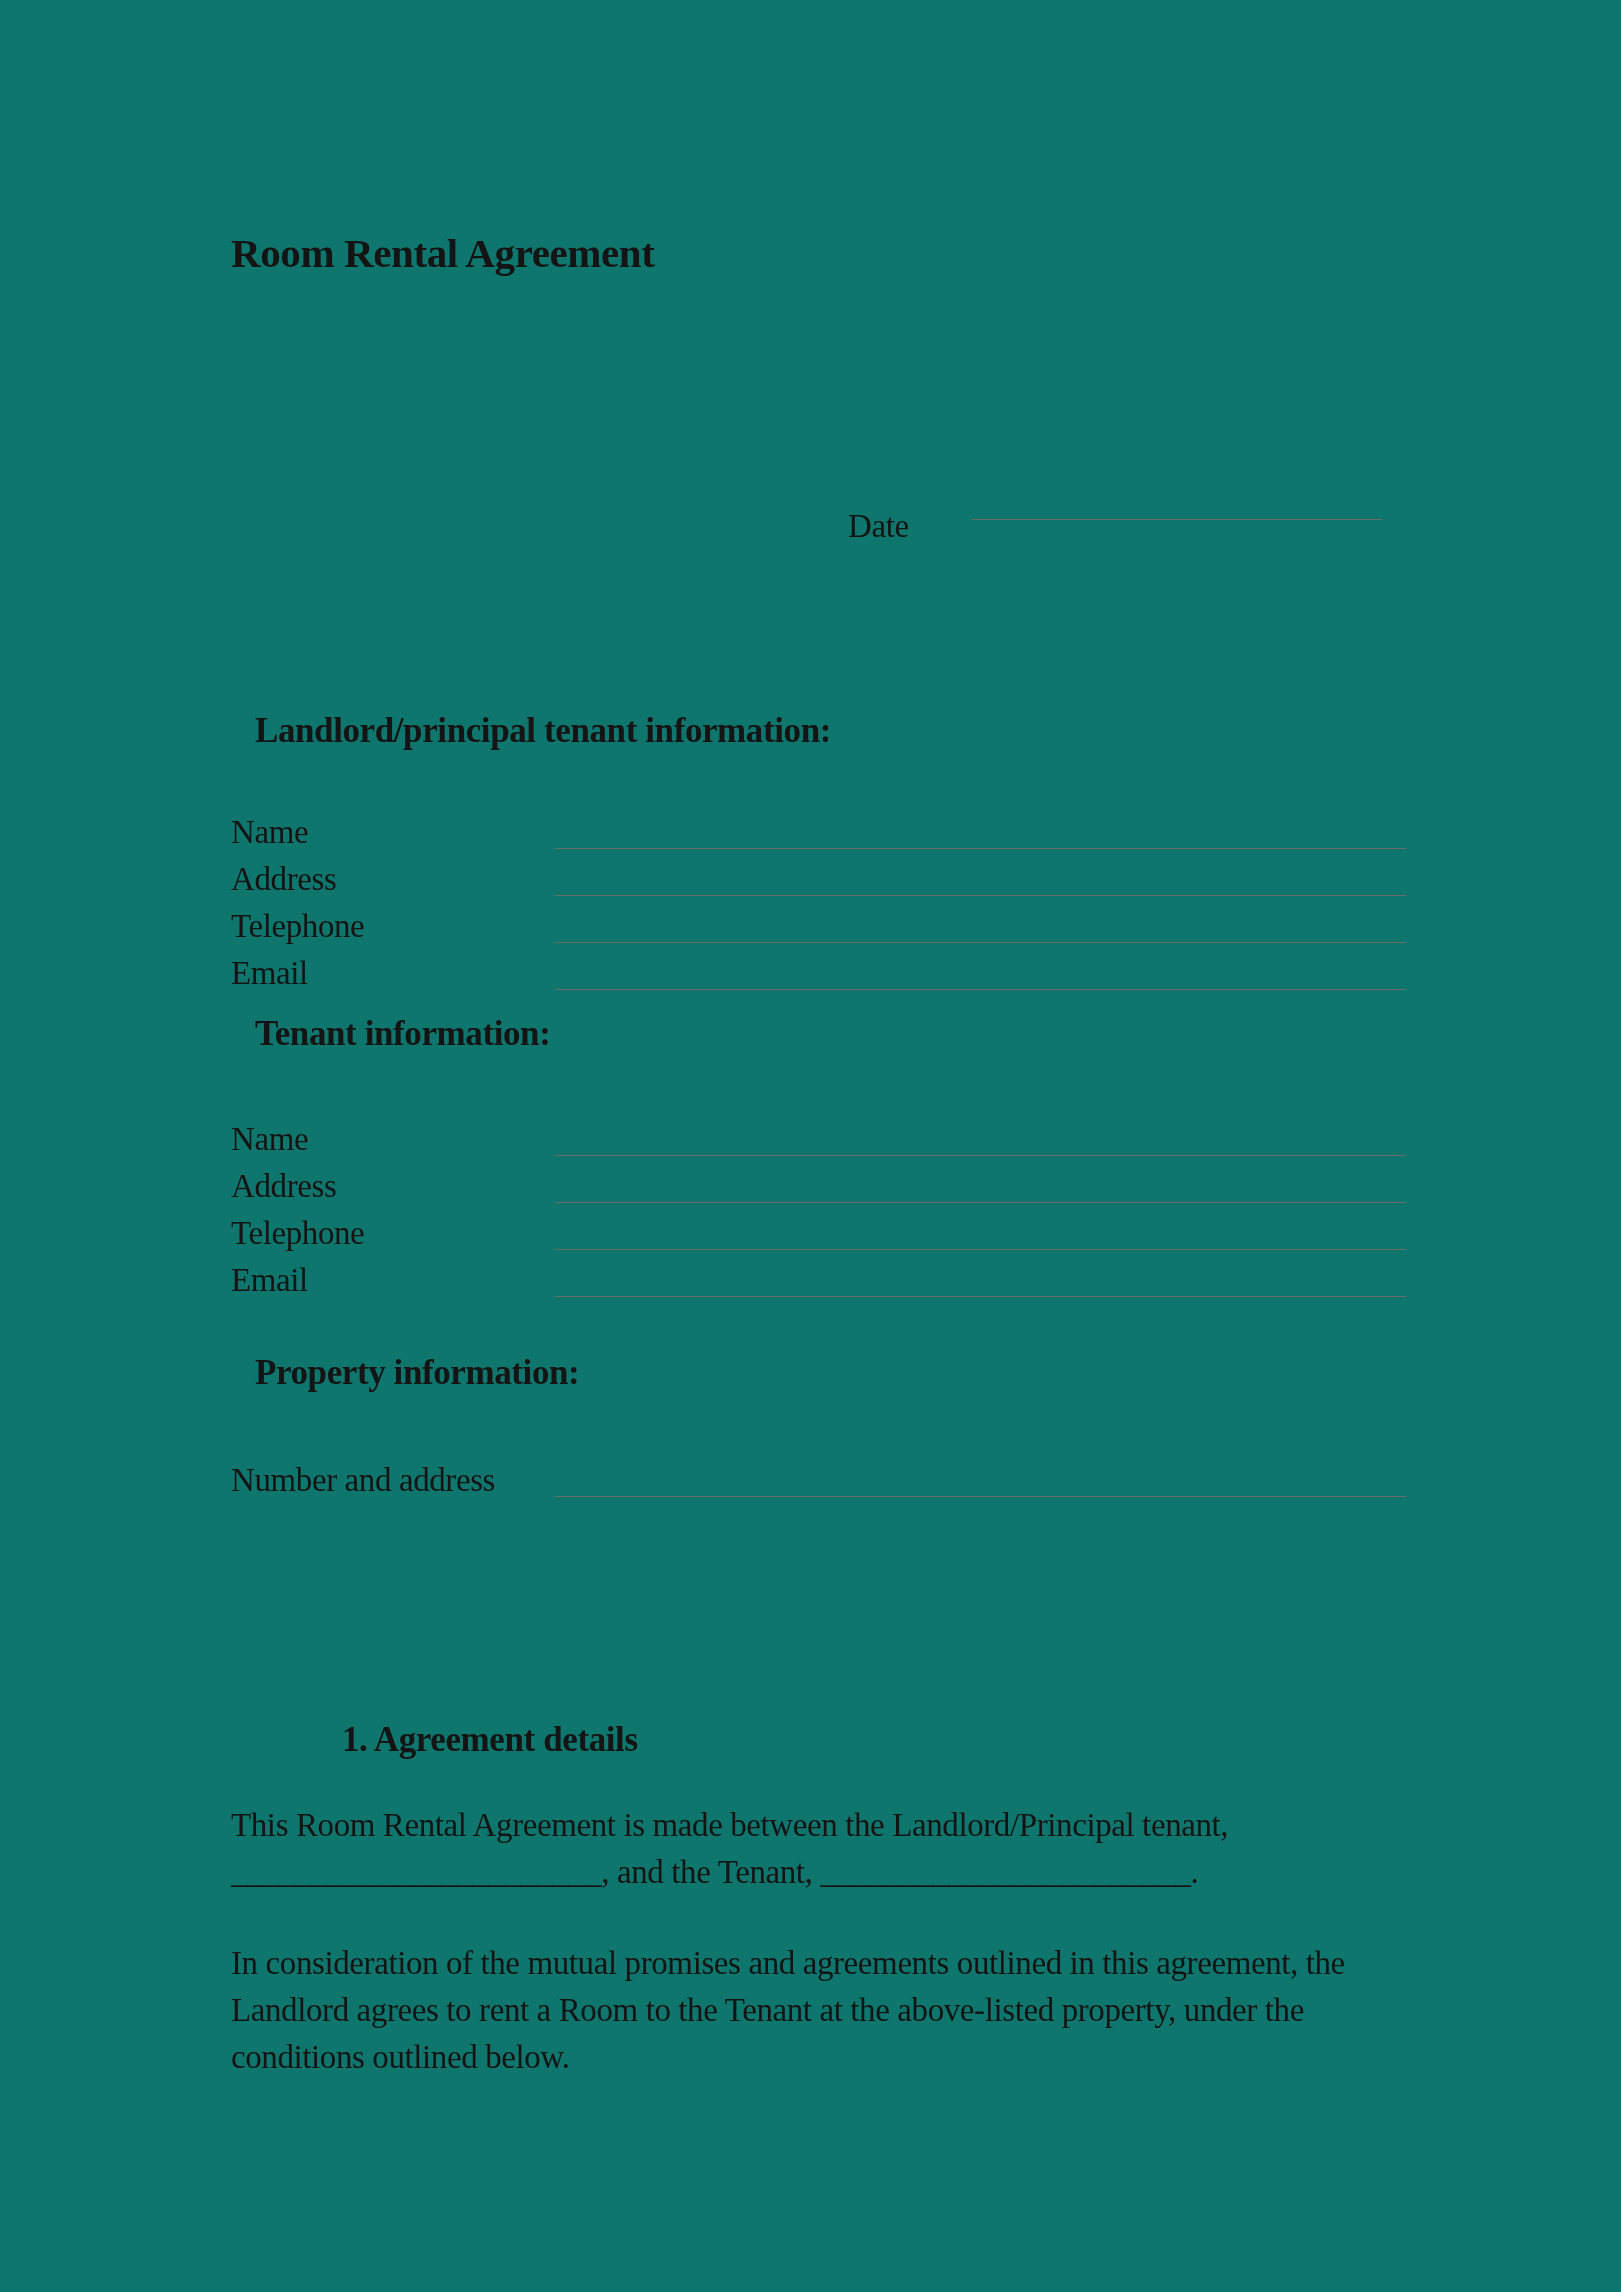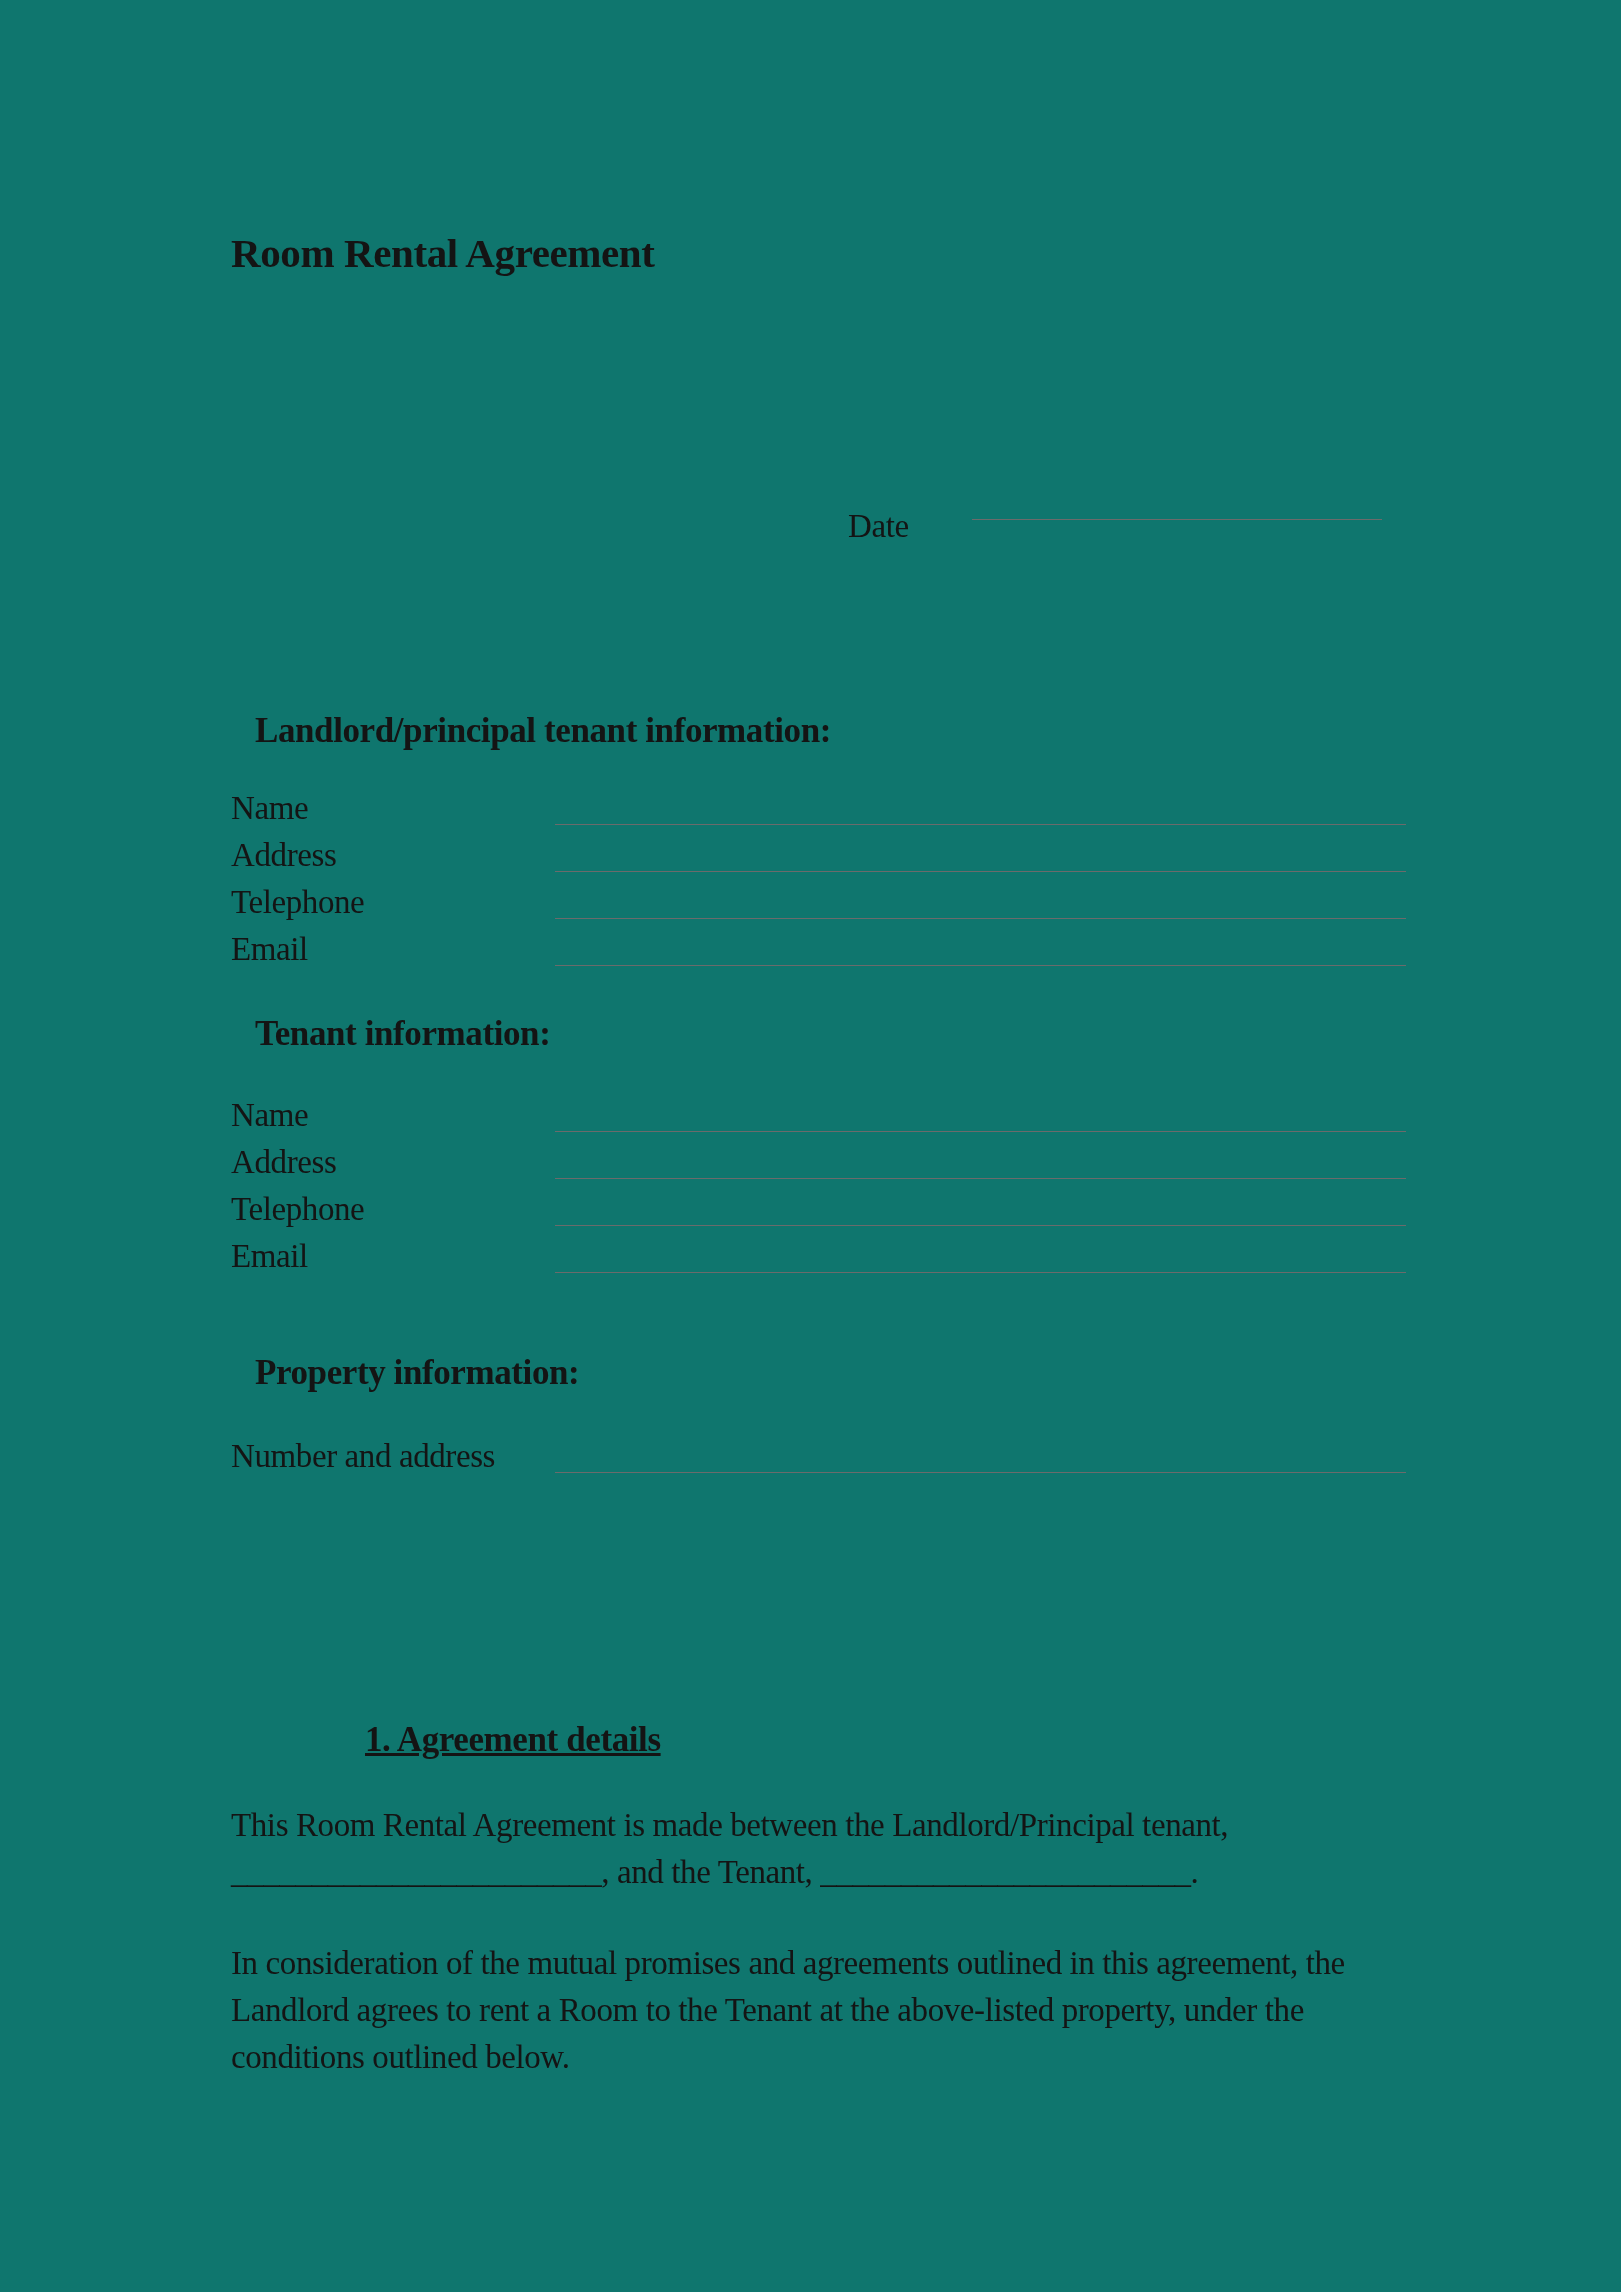--- a/index.html
+++ b/index.html
@@ -19,29 +19,29 @@
   }
   .sec-heading {
     position:absolute; left:231px;
     font-size:35px; line-height:41px; font-weight:bold;
     letter-spacing:-0.4px;
     margin-left:24px;
   }
   #landlord-heading { top:710px; }
   #tenant-heading   { top:1013px; }
   #property-heading { top:1352px; }
-  #agreement-heading{ top:1719px; left:341px;text-decoration:underline; }
+  #agreement-heading{ top:1719px; left:318px; }
 
   
   .date-row { position:absolute; left:0; top:487px; width:1622px; height:47px; }
   .date-row .flabel { position:absolute; left:848px; top:16px; font-size:33px; line-height:47px; letter-spacing:-0.4px; }
   .date-row .rule { position:absolute; left:972px; top:32px; width:410px; }
 
   
-  .fields { position:absolute; left:231px; width:1175px; }
+  .fields { position:absolute; left:231px; width:1175px;margin-top:24px; }
   #landlord-fields { top:785px; }
   #tenant-fields   { top:1092px; }
   #property-fields { top:1433px; }
   .frow { position:relative; height:47px; }
   .frow .flabel { position:absolute; left:0; top:0; font-size:33px; line-height:47px; letter-spacing:-0.4px; white-space:nowrap; }
   .frow .rule { position:absolute; left:324px; right:0; top:39px; }
 
   .rule { border-bottom:1.8px solid #6b6b6b; height:0; }
 
   

